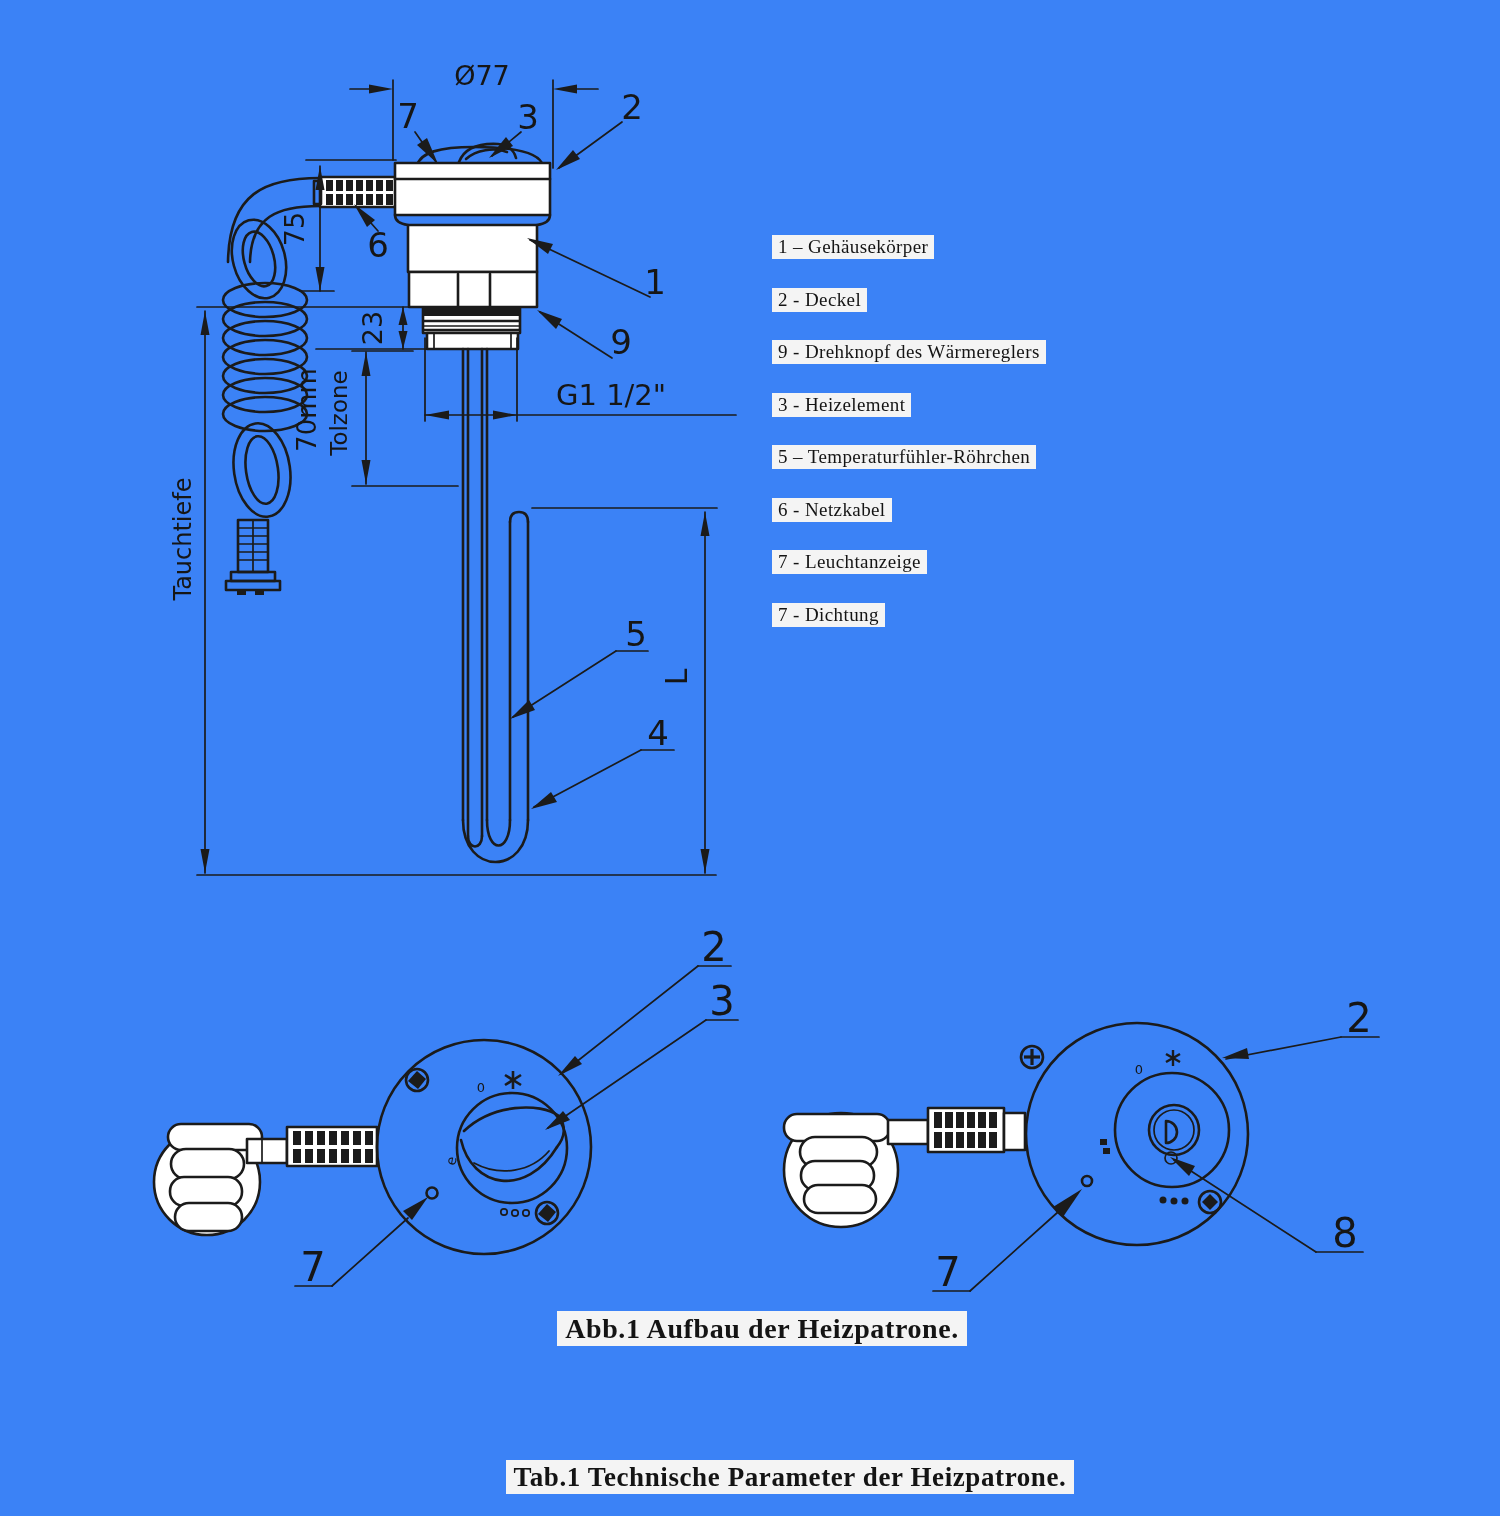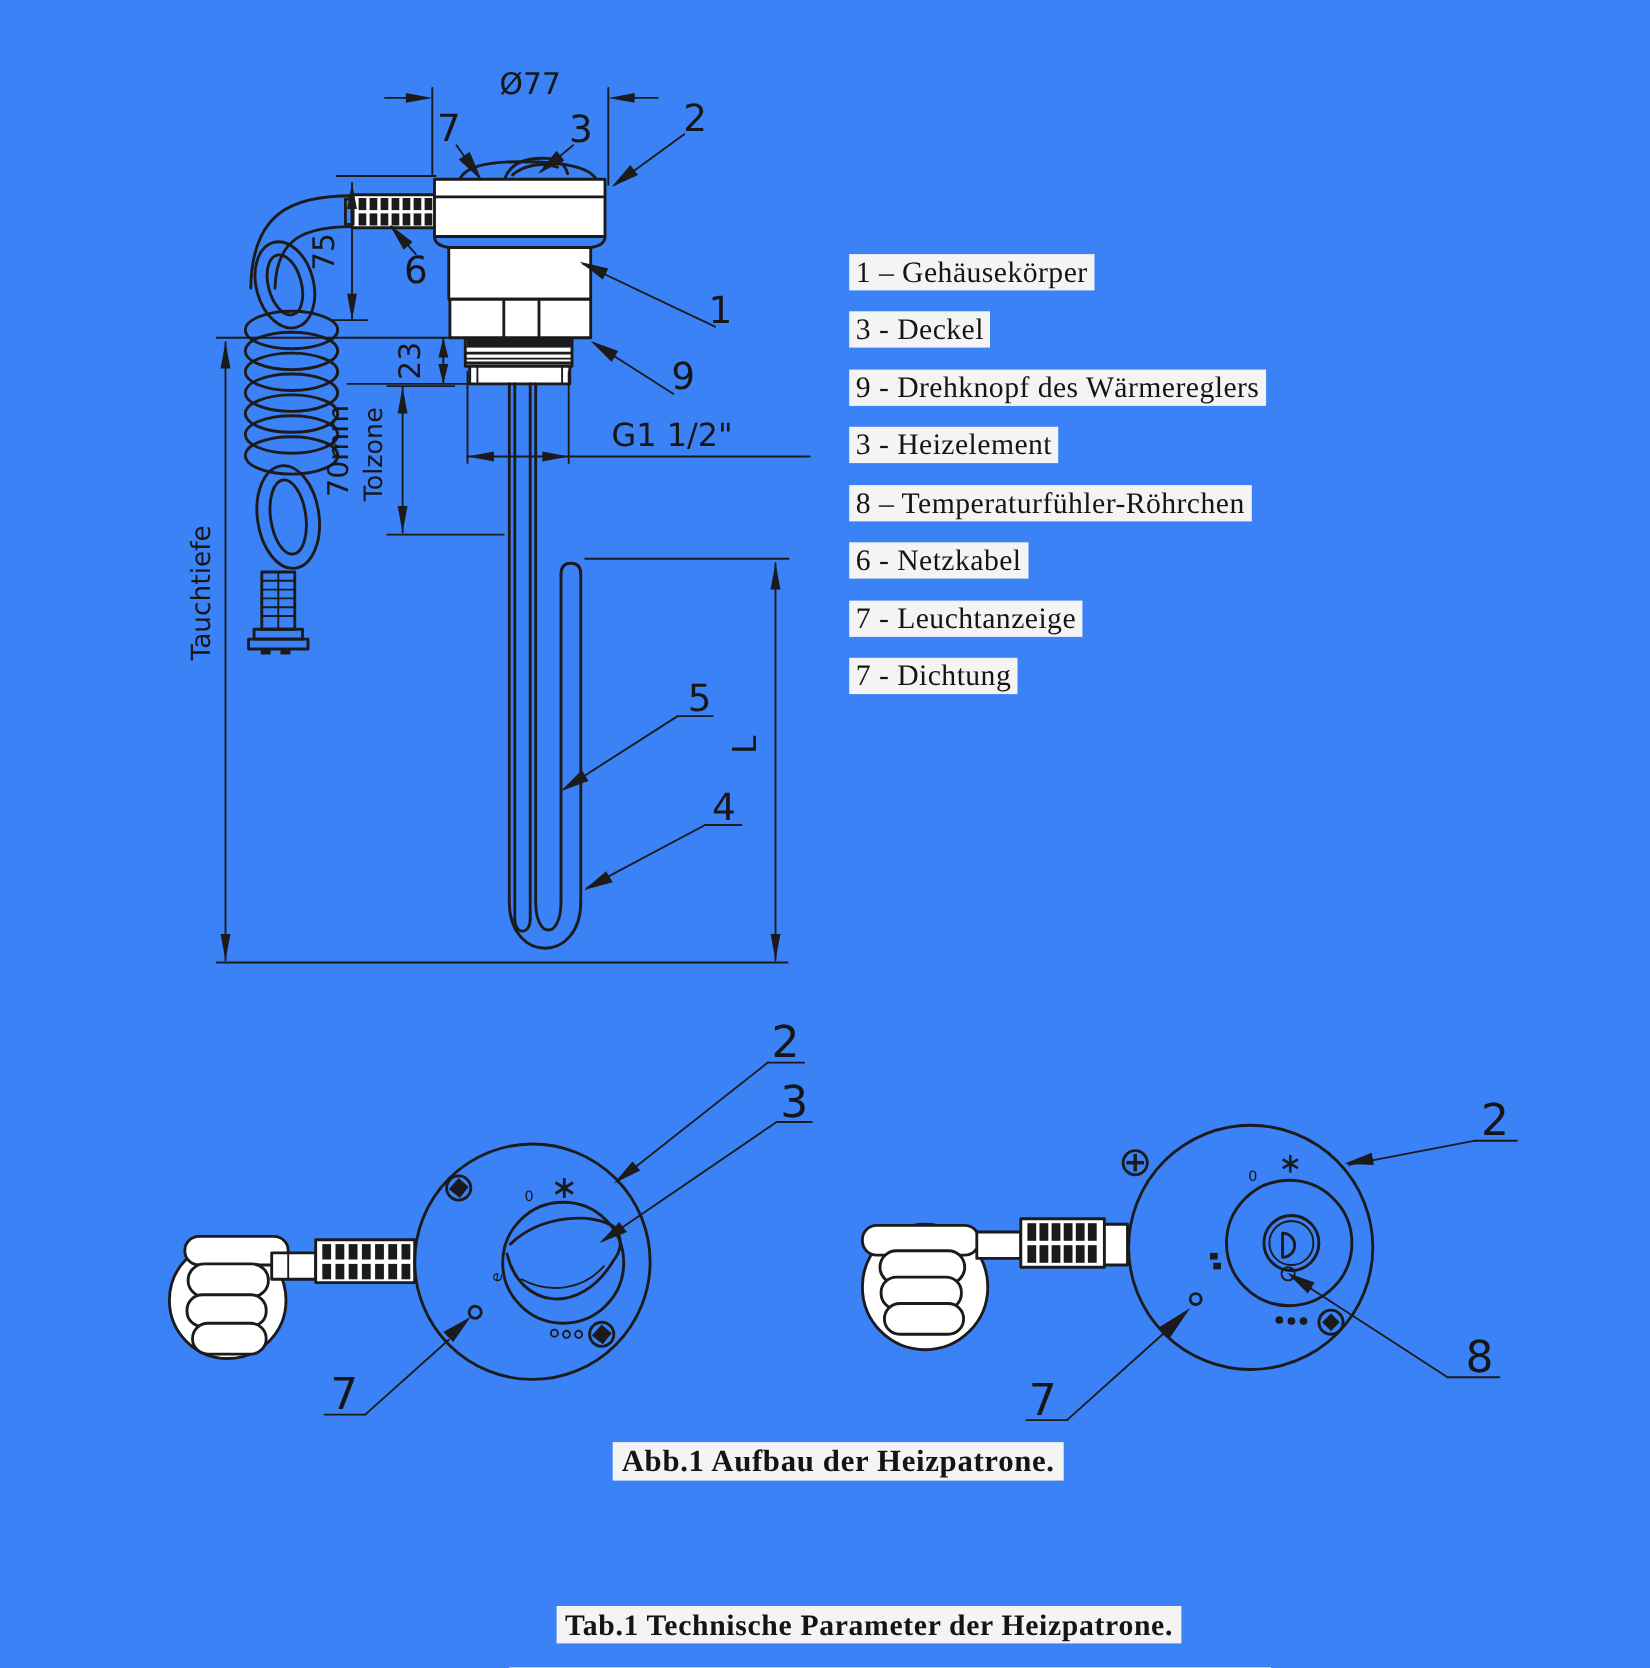--- a/index.html
+++ b/index.html
@@ -12,21 +12,21 @@
   .thin{stroke:#1b1b1b;fill:none;stroke-width:1.7;stroke-linecap:round;}
   .arr{fill:#1b1b1b;stroke:none;}
   .dk{fill:#1b1b1b;stroke:none;}
   .t{font-family:"DejaVu Sans",sans-serif;fill:#161616;}
   .tm{font-size:34px;}
   .tb{font-size:40px;}
   .td{font-size:27px;}
   
   .legend{position:absolute;left:772px;top:221px;}
   .legend-item{height:52.5px;display:flex;align-items:center;}
-  .legend-item span{font-size:27px;color:#141414;letter-spacing:.4px;background:#f4f4f4;padding:1px 6px;}
+  .legend-item span{font-size:19px;color:#141414;letter-spacing:.4px;background:#f4f4f4;padding:1px 6px;}
   .caption{position:absolute;text-align:center;font-weight:700;color:#141414;}
   .caption span{background:#f4f4f4;padding:2px 8px;letter-spacing:.6px;}
   .cap-abb{left:12px;top:1313px;width:1500px;font-size:28px;}
   .cap-tab{left:80px;top:1462px;width:1420px;font-size:27px;}
 </style>
 </head>
 <body>
 
 <div class="page">
 
@@ -363,30 +363,30 @@
       <text class="t tb" x="948" y="1286" text-anchor="middle">7</text>
     </g>
   </g>
 </svg>
 
   <div class="legend">
     <div class="legend-item">
         <span>1 – Gehäusekörper</span>
       </div>
     <div class="legend-item">
-        <span>3 - Deckel</span>
+        <span>2 - Deckel</span>
       </div>
     <div class="legend-item">
         <span>9 - Drehknopf des Wärmereglers</span>
       </div>
     <div class="legend-item">
         <span>3 - Heizelement</span>
       </div>
     <div class="legend-item">
-        <span>8 – Temperaturfühler-Röhrchen</span>
+        <span>5 – Temperaturfühler-Röhrchen</span>
       </div>
     <div class="legend-item">
         <span>6 - Netzkabel</span>
       </div>
     <div class="legend-item">
         <span>7 - Leuchtanzeige</span>
       </div>
     <div class="legend-item">
         <span>7 - Dichtung</span>
       </div>

